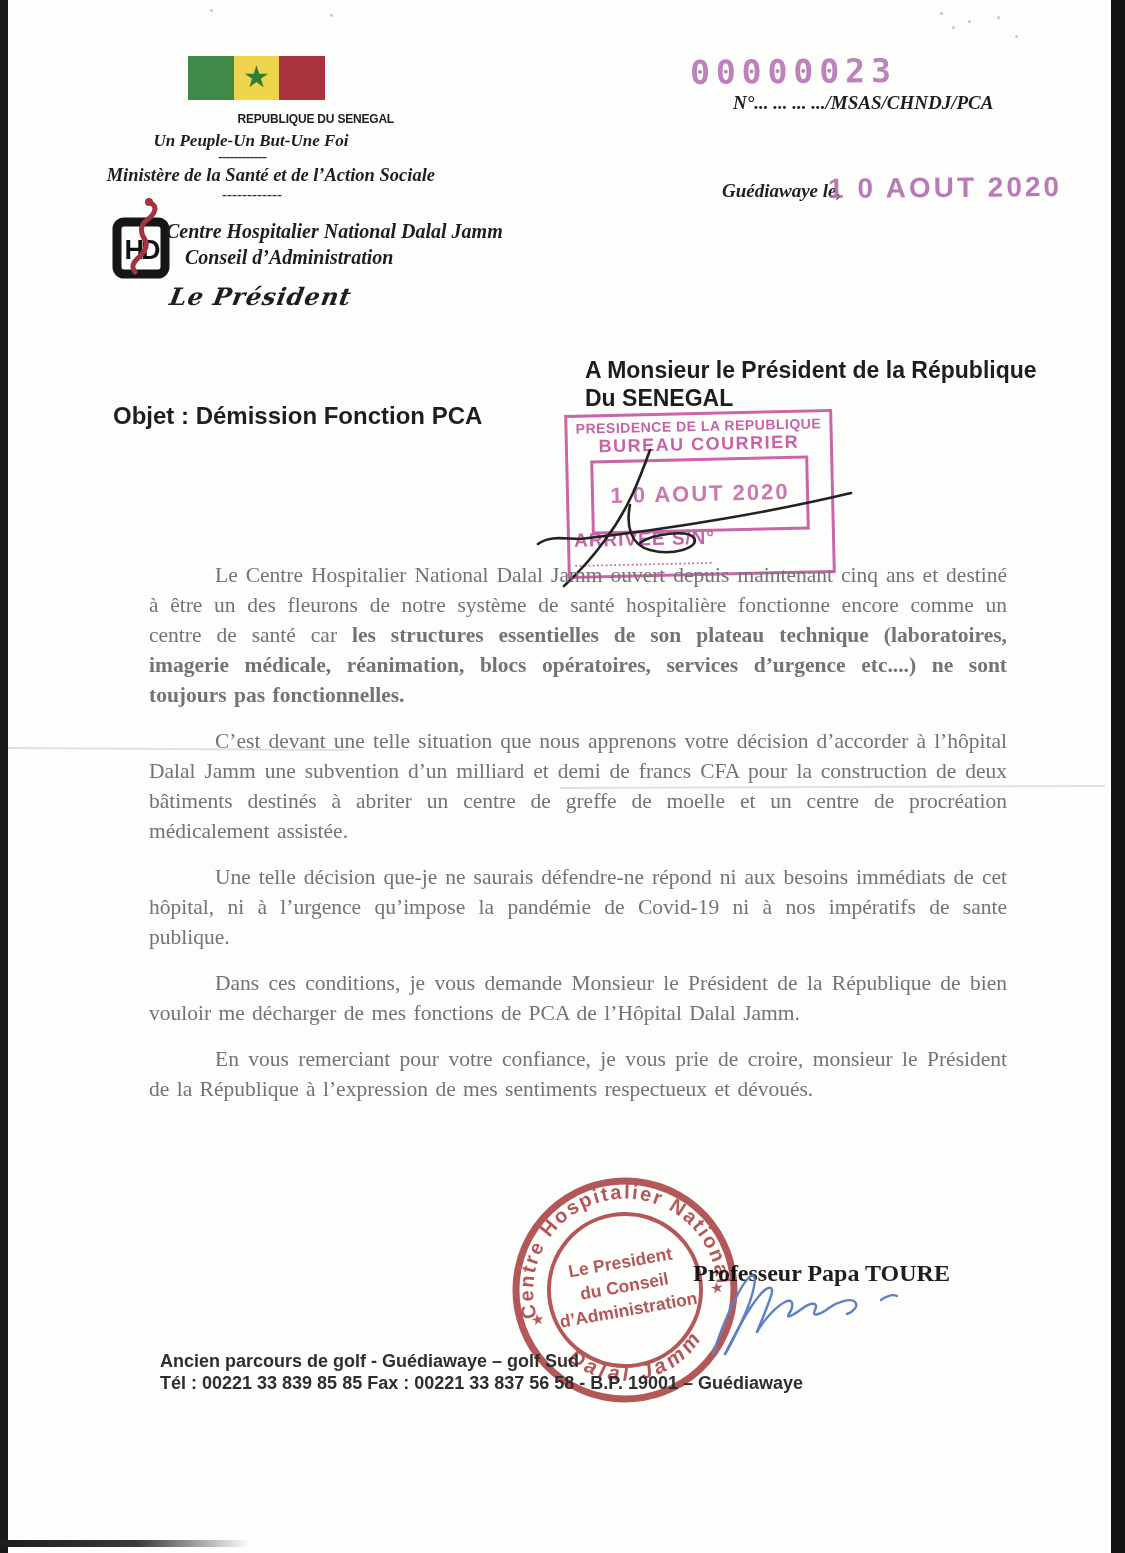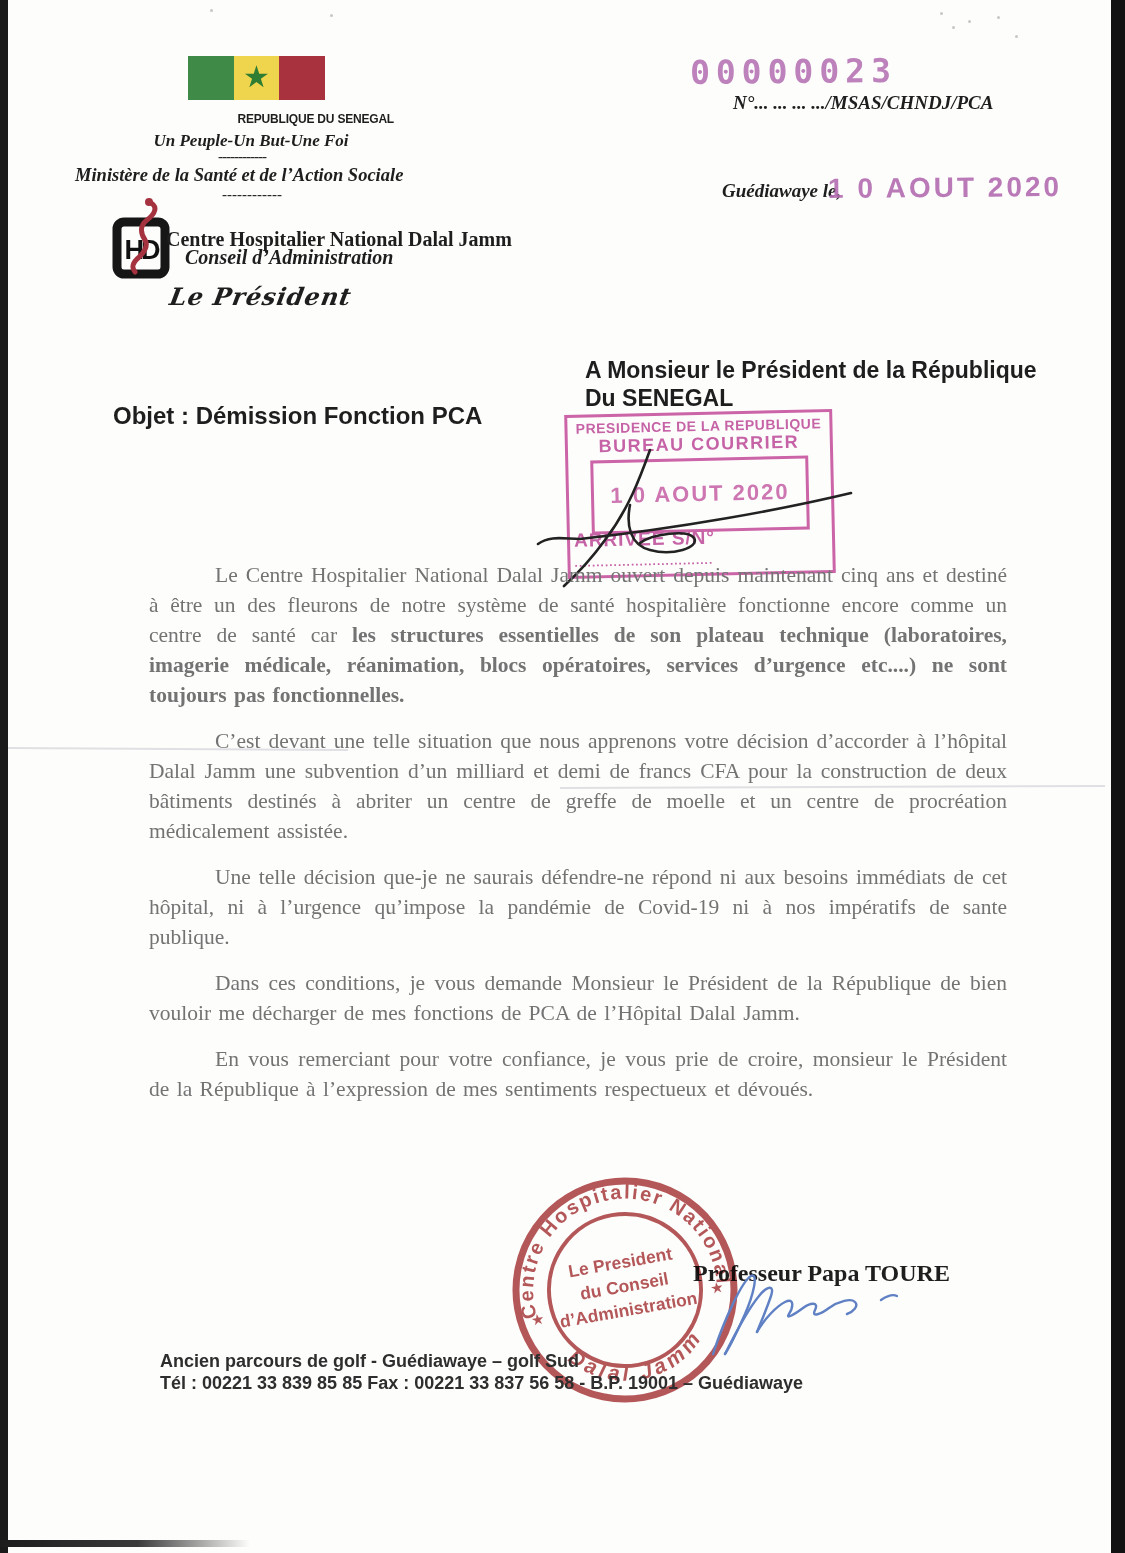--- a/index.html
+++ b/index.html
@@ -16,23 +16,23 @@
   
   .flag{position:absolute;left:188px;top:56px;width:137px;height:44px;display:flex;}
   .flag .band{flex:1;position:relative;}
   .flag .star{position:absolute;left:50%;top:50%;transform:translate(-50%,-54%);
         font-size:30px;line-height:1;font-family:"DejaVu Sans",sans-serif;}
   .rep-title{position:absolute;left:108px;top:112px;width:286px;text-align:right;
         font-family:"Liberation Sans",sans-serif;font-weight:bold;font-size:12px;letter-spacing:-.2px;}
   .motto{position:absolute;left:108px;top:131px;width:286px;text-align:center;
         font-weight:bold;font-style:italic;font-size:17px;}
   .sep{position:absolute;font-weight:bold;font-size:15px;letter-spacing:-1px;color:#2a2a2a;}
-  .ministry{position:absolute;left:75px;top:165px;width:360px;text-align:left;
+  .ministry{position:absolute;left:75px;top:165px;width:360px;text-align:right;
         font-weight:bold;font-style:italic;font-size:18.5px;}
-  .hospital-line{position:absolute;left:166px;top:228px;font-weight:bold;font-size:20px;}
+  .hospital-line{position:absolute;left:166px;top:220px;font-weight:bold;font-style:italic;font-size:20px;}
   .council-line{position:absolute;left:185px;top:246px;font-weight:bold;font-style:italic;font-size:20px;}
   .president-script{position:absolute;left:170px;top:282px;font-family:"DejaVu Serif",serif;
         font-style:italic;font-weight:bold;font-size:24px;transform:skewX(-10deg);letter-spacing:1px;}
   .logo-svg{position:absolute;left:110px;top:196px;}
 
   
   .stamp-num{position:absolute;left:690px;top:52px;font-family:"DejaVu Sans Mono",monospace;
         font-weight:bold;font-size:33px;letter-spacing:6px;opacity:.85;transform:rotate(-.6deg);}
   .ref-line{position:absolute;left:733px;top:92px;font-weight:bold;font-style:italic;font-size:19px;}
   .place-date{position:absolute;left:722px;top:180px;font-weight:bold;font-style:italic;font-size:19px;}

